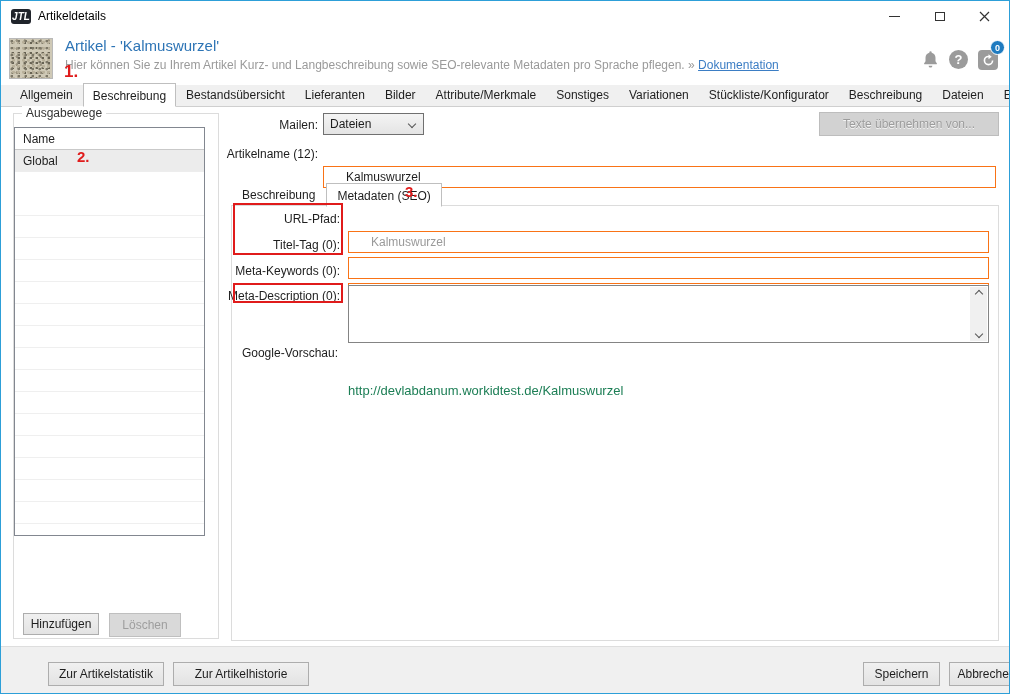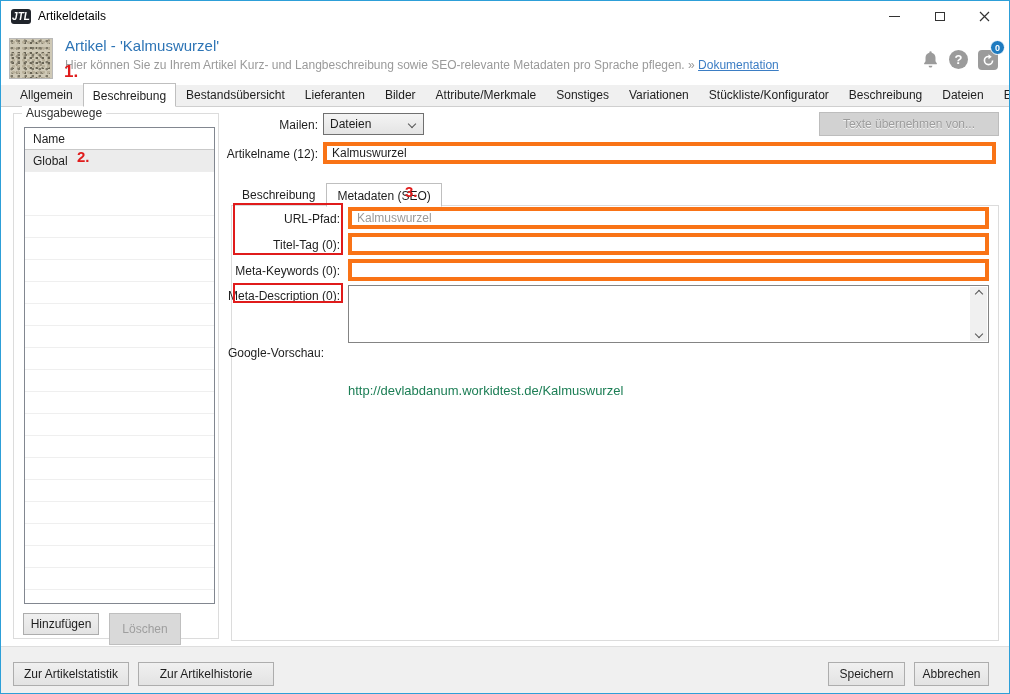--- a/index.html
+++ b/index.html
@@ -48,37 +48,37 @@
               border-bottom:1px solid #cfcfcf; display:flex; align-items:flex-end; padding-left:9px; }
   .tab { padding:4px 9px 3px; font-size:12px; color:#1e1e1e; white-space:nowrap;
          border:1px solid transparent; cursor:default; }
   .tab.active { background:#fff; border:1px solid #bfbfbf; border-bottom:1px solid #fff;
                 margin-bottom:-1px; padding-top:5px; position:relative; z-index:2; }
 
   
   .groupbox { position:absolute; left:12px; top:112px; width:206px; height:526px;
               border:1px solid #dcdcdc; }
   .grouplegend { position:absolute; left:8px; top:-8px; background:#fff; padding:0 4px; color:#333; }
-  .listbox { position:absolute; left:10px; top:13px; width:191px; height:477px;
+  .listbox { position:absolute; left:0; top:13px; width:191px; height:409px;
              border:1px solid #828790; background:#fff; overflow:hidden; }
   .lheader { height:22px; line-height:22px; padding-left:8px; border-bottom:1px solid #c9c9c9; color:#222; }
   .lrow { height:22px; line-height:22px; padding-left:8px; border-bottom:1px solid #ededed; cursor:default; }
   .lrow.selected { background:#ececec; }
   .lfill { position:absolute; left:0; right:0; bottom:0; top:66px;
            background:repeating-linear-gradient(to bottom, transparent 0 21px, #efefef 21px 22px); }
   .btn { border:1px solid #adadad; background:linear-gradient(#f0f0f0,#e3e3e3); font-size:12px;
          color:#1e1e1e; display:flex; align-items:center; justify-content:center; cursor:default; }
   .btn.disabled { background:#d9d9d9; color:#9e9e9e; border-color:#bfbfbf; }
   .btn-add { position:absolute; left:9px; top:499px; width:76px; height:22px; }
-  .btn-del { position:absolute; left:95px; top:499px; width:72px; height:32px; }
+  .btn-del { position:absolute; left:95px; top:499px; width:72px; height:24px; }
 
   
   .flabel { position:absolute; text-align:right; color:#1e1e1e; white-space:nowrap; }
-  .win-input { position:absolute; border:4px solid #f97316; background:#fff; padding:2px 5px;
-               font:12px "Liberation Sans","DejaVu Sans",sans-serif; color:#1e1e1e; outline:none; }
+  .win-input { position:absolute; border:1px solid #f97316; background:#fff; padding:2px 22px;
+               font:12px "Liberation Sans","DejaVu Sans",sans-serif; color:#1e1e1e; outline:none;margin-top:24px; }
   .win-input.ghost { color:#9a9a9a; }
   .combo { position:absolute; left:322px; top:112px; width:101px; height:22px; border:1px solid #707070;
            background:linear-gradient(#f4f4f4,#e4e4e4); display:flex; align-items:center;
            padding-left:6px; cursor:default; }
   .combo .chev { position:absolute; right:8px; top:7px; }
   .chev { width:6px; height:6px; border-right:1px solid #555; border-bottom:1px solid #555; display:inline-block; }
   .chev.down { transform:rotate(45deg); }
   .chev.up { transform:rotate(-135deg); }
   .copybtn { position:absolute; left:818px; top:111px; width:180px; height:24px;
              background:#d2d2d2; border:1px solid #bdbdbd; color:#9c9c9c;
@@ -95,21 +95,21 @@
   .textarea-box { position:absolute; left:347px; top:284px; width:641px; height:58px;
                   border:1px solid #848484; background:#fff; }
   .vscroll { position:absolute; right:1px; top:1px; bottom:1px; width:17px; background:#f0f0f0;
              display:flex; flex-direction:column; justify-content:space-between; align-items:center;
              padding:4px 0; }
   .google-url { position:absolute; left:347px; top:382px; font-size:13px; color:#1c7e55; }
 
   
   .footer { position:absolute; left:0; top:645px; width:100%; height:48px; background:#f0f0f0;
             border-top:1px solid #dedede; }
-  .fbtn { position:absolute; top:15px; height:24px; }
+  .fbtn { position:absolute; top:15px; height:24px;margin-left:35px; }
   .btn-stats   { left:12px;  width:116px; }
   .btn-history { left:137px; width:136px; }
   .btn-save    { left:827px; width:77px; }
   .btn-cancel  { left:913px; width:75px; }
 
   
   .anno { position:absolute; color:#e01b1b; font-weight:bold; z-index:50; font-family:"Liberation Sans",sans-serif; }
   .anno-1 { left:63px;  top:61px;  font-size:17px; }
   .anno-2 { left:76px;  top:147px; font-size:15px; }
   .anno-3 { left:404px; top:182px; font-size:15px; }
@@ -216,21 +216,21 @@
 
   <div class="flabel" style="left:226px; top:288px; width:113px;">Meta-Description (0):</div>
   <div class="textarea-box">
     <span></span>
     <div class="vscroll">
       <span class="chev up"></span>
       <span class="chev down"></span>
     </div>
   </div>
 
-  <div class="flabel" style="left:210px; top:345px; width:113px;">Google-Vorschau:</div>
+  <div class="flabel" style="left:224px; top:345px; width:113px;">Google-Vorschau:</div>
   <div class="google-url">http://devlabdanum.workidtest.de/Kalmuswurzel</div>
 
   <div class="footer">
     <div class="btn fbtn btn-stats">Zur Artikelstatistik</div>
     <div class="btn fbtn btn-history">Zur Artikelhistorie</div>
     <div class="btn fbtn btn-save">Speichern</div>
     <div class="btn fbtn btn-cancel">Abbrechen</div>
   </div>
 
   <div class="anno anno-1">1.</div>

